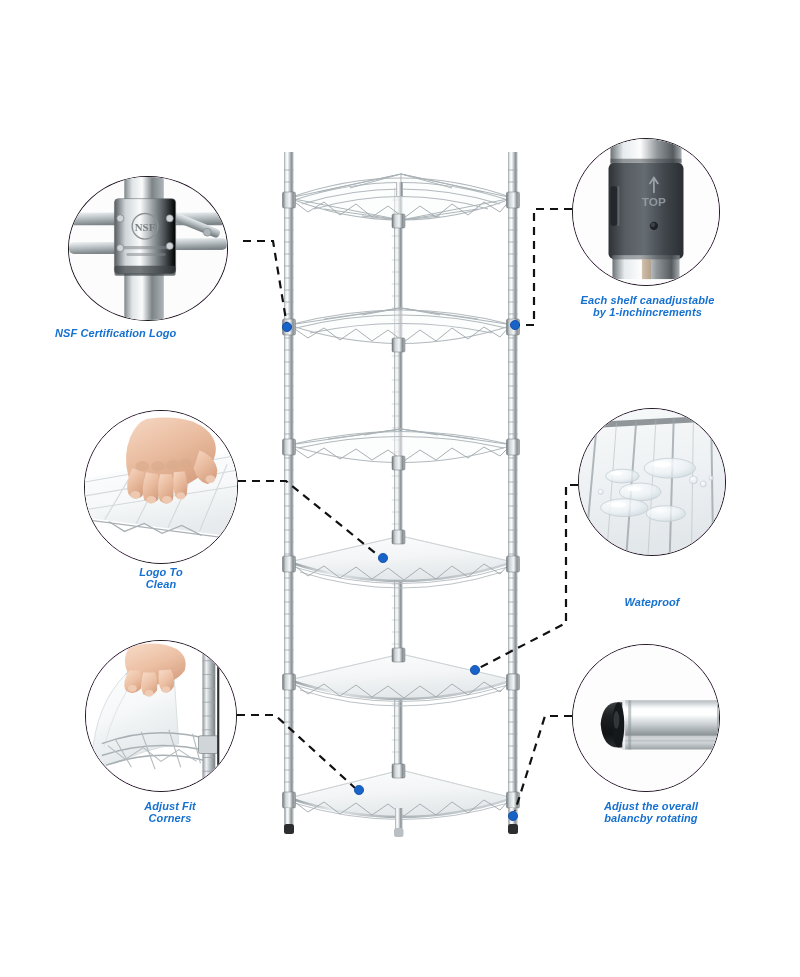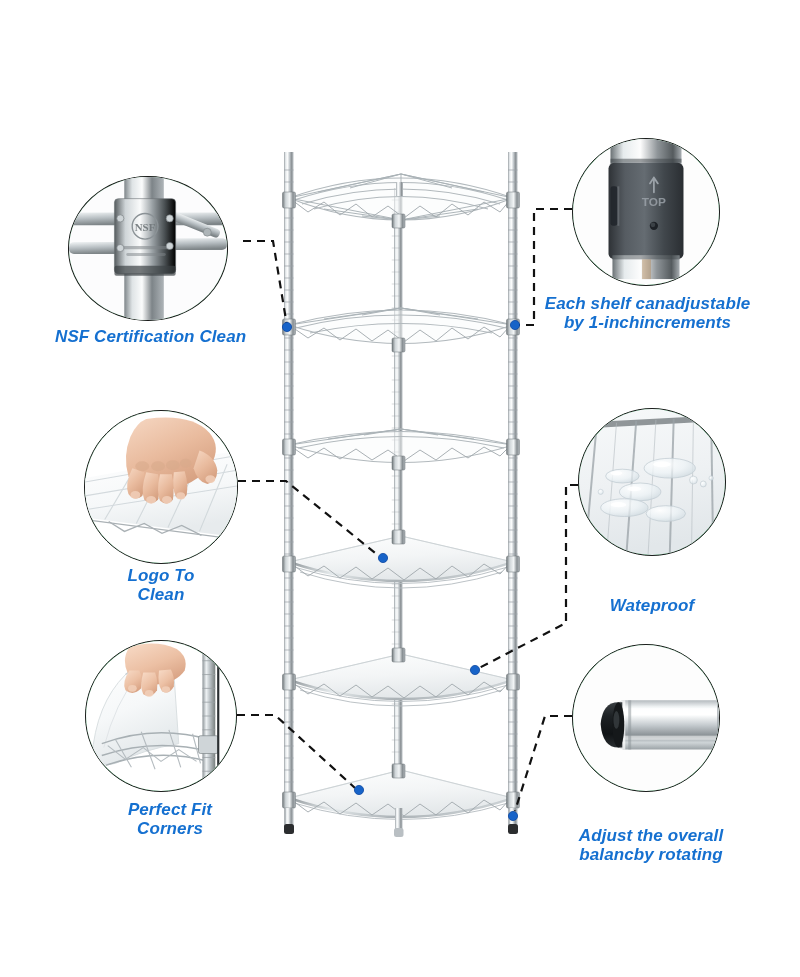--- a/index.html
+++ b/index.html
@@ -21,29 +21,29 @@
 
   
   .callout {
     position: absolute;
   }
   .callout-circle {
     position: absolute;
     border-radius: 50%;
     border: 1.6px solid #1b1b1b;
     overflow: hidden;
-    background: #15803d;
+    background: #f0abfc;
     box-sizing: border-box;
   }
   .callout-label {
     position: absolute;
     color: #1570d0;
     font-weight: bold;
     font-style: italic;
-    font-size: 17px;
+    font-size: 11px;
     line-height: 1.12;
     letter-spacing: 0.1px;
     white-space: pre-line;
     text-align: center;
     font-family: "Liberation Sans", sans-serif;
   }
   .label-left   { text-align: left; }
   .label-center { text-align: center; }
 
   
@@ -414,21 +414,21 @@
 
           <circle cx="52" cy="42" r="3.6" fill="#cdd3d6" stroke="#737a7d" stroke-width="0.6"></circle>
           <circle cx="102" cy="42" r="3.6" fill="#cdd3d6" stroke="#737a7d" stroke-width="0.6"></circle>
           <circle cx="52" cy="72" r="3.6" fill="#cdd3d6" stroke="#737a7d" stroke-width="0.6"></circle>
           <circle cx="102" cy="70" r="3.6" fill="#cdd3d6" stroke="#737a7d" stroke-width="0.6"></circle>
 
           <circle cx="140" cy="56" r="4" fill="#aeb5b8" stroke="#7d8487" stroke-width="0.6"></circle>
         </svg>
       </div>
     </div>
-    <div class="callout-label label-left" style="left:55px;top:327px;width:230px;">NSF Certification Clean</div>
+    <div class="callout-label label-left" style="left:55px;top:327px;width:230px;">NSF Certification Logo</div>
   </div>
 
   <div class="callout">
     <div class="callout-circle" style="left:572px;top:138px;width:148px;height:148px;">
       <div class="ph">
         <svg viewBox="0 0 148 148" preserveAspectRatio="xMidYMid slice">
           <defs>
             <linearGradient id="a_chr" x1="0" y1="0" x2="1" y2="0">
               <stop offset="0%" stop-color="#6b7275"></stop>
                 <stop offset="18%" stop-color="#e6ebed"></stop>
@@ -654,21 +654,21 @@
             <line x1="118" y1="118" x2="131" y2="118"></line>
               <line x1="118" y1="132" x2="131" y2="132"></line>
           </g>
 
           <rect x="114" y="96" width="20" height="18" rx="2" fill="#cfd5d8" stroke="#7d8487" stroke-width="0.7"></rect>
 
           <line x1="134" y1="0" x2="134" y2="152" stroke="#2b2f32" stroke-width="2.2"></line>
         </svg>
       </div>
     </div>
-    <div class="callout-label label-center" style="left:82px;top:800px;width:176px;">Perfect Fit
+    <div class="callout-label label-center" style="left:82px;top:800px;width:176px;">Adjust Fit
 Corners</div>
   </div>
 
   <div class="callout">
     <div class="callout-circle" style="left:572px;top:644px;width:148px;height:148px;">
       <div class="ph">
         <svg viewBox="0 0 148 148" preserveAspectRatio="xMidYMid slice">
           <defs>
             <linearGradient id="b_chr" x1="0" y1="0" x2="0" y2="1">
               <stop offset="0%" stop-color="#b4babe"></stop>
@@ -697,17 +697,17 @@
           <rect x="56" y="56" width="3" height="50" fill="#8a9195" opacity="0.5"></rect>
 
           <path d="M46,58 Q30,58 28,80 Q30,104 46,104 L50,104 L50,58 Z" fill="url(#b_cap)"></path>
           <ellipse cx="46" cy="81" rx="6" ry="23" fill="#15181a"></ellipse>
           <ellipse cx="44" cy="76" rx="3" ry="9" fill="#40464a" opacity="0.65"></ellipse>
 
           <rect x="146" y="56" width="8" height="50" rx="4" fill="#9aa1a5" opacity="0.7"></rect>
         </svg>
       </div>
     </div>
-    <div class="callout-label label-center" style="left:545px;top:826px;width:212px;text-align:center;">Adjust the overall
+    <div class="callout-label label-center" style="left:545px;top:800px;width:212px;text-align:center;">Adjust the overall
 balancby rotating</div>
   </div>
 
 </div>
 
 </body></html>

